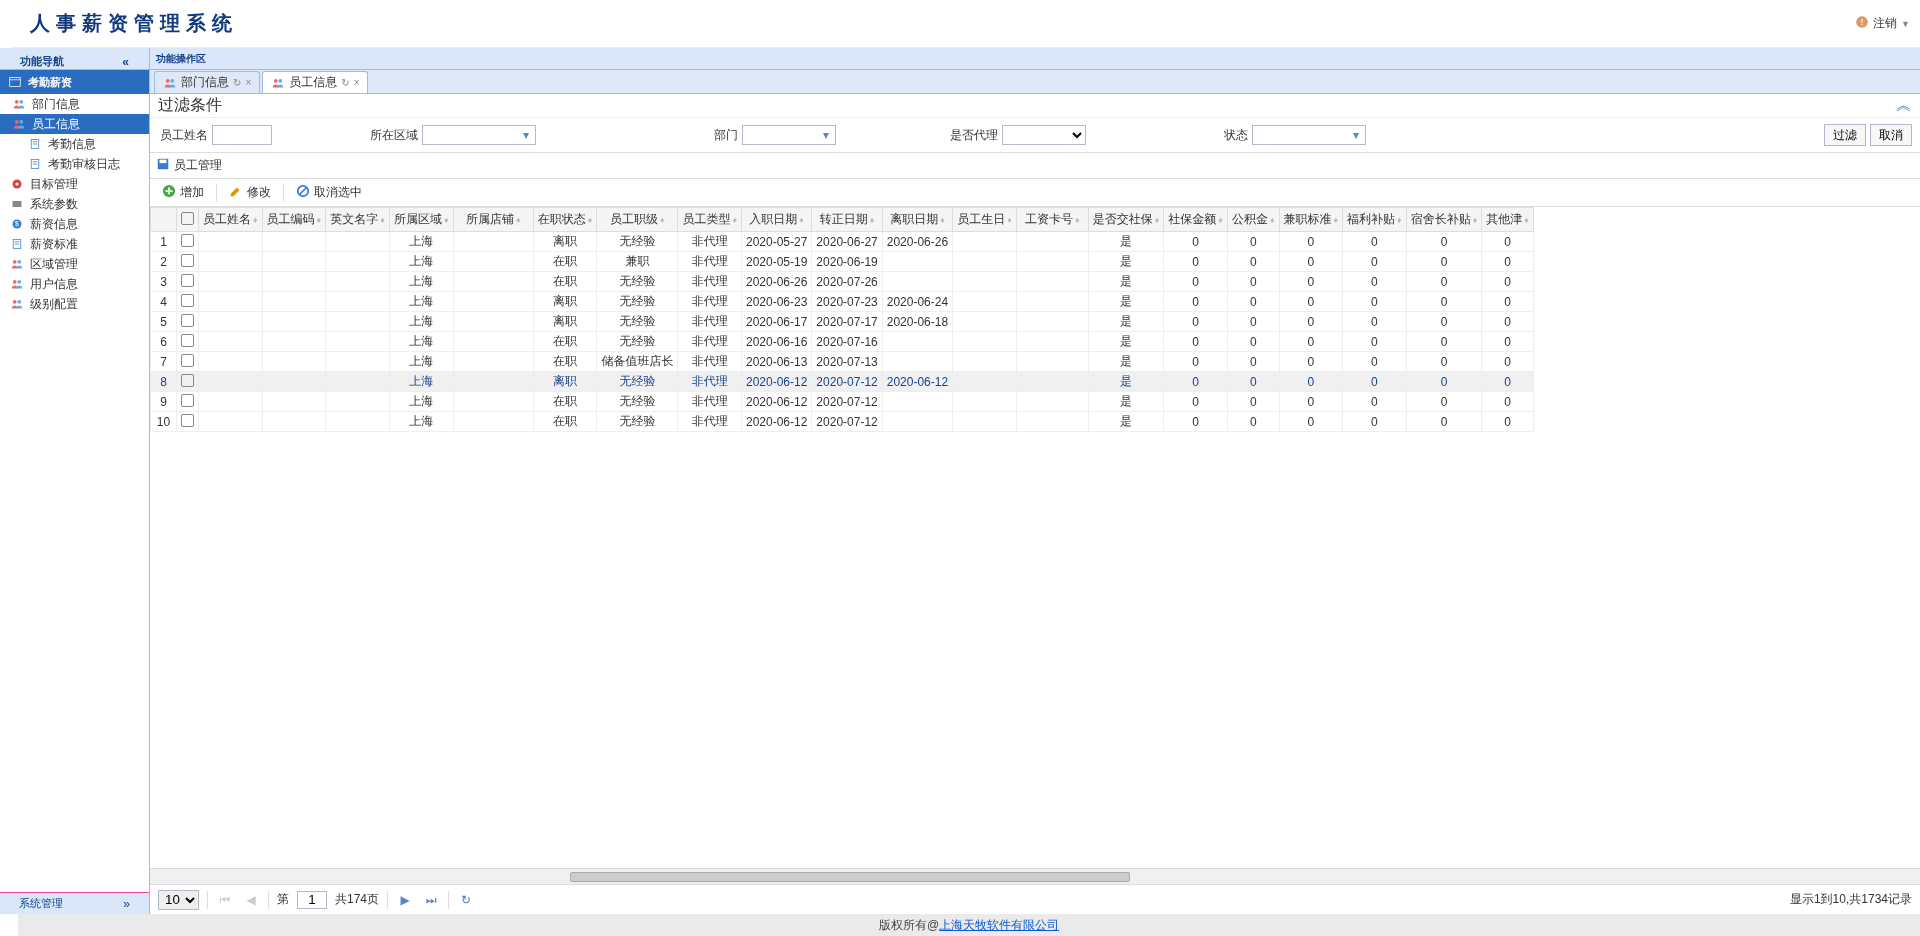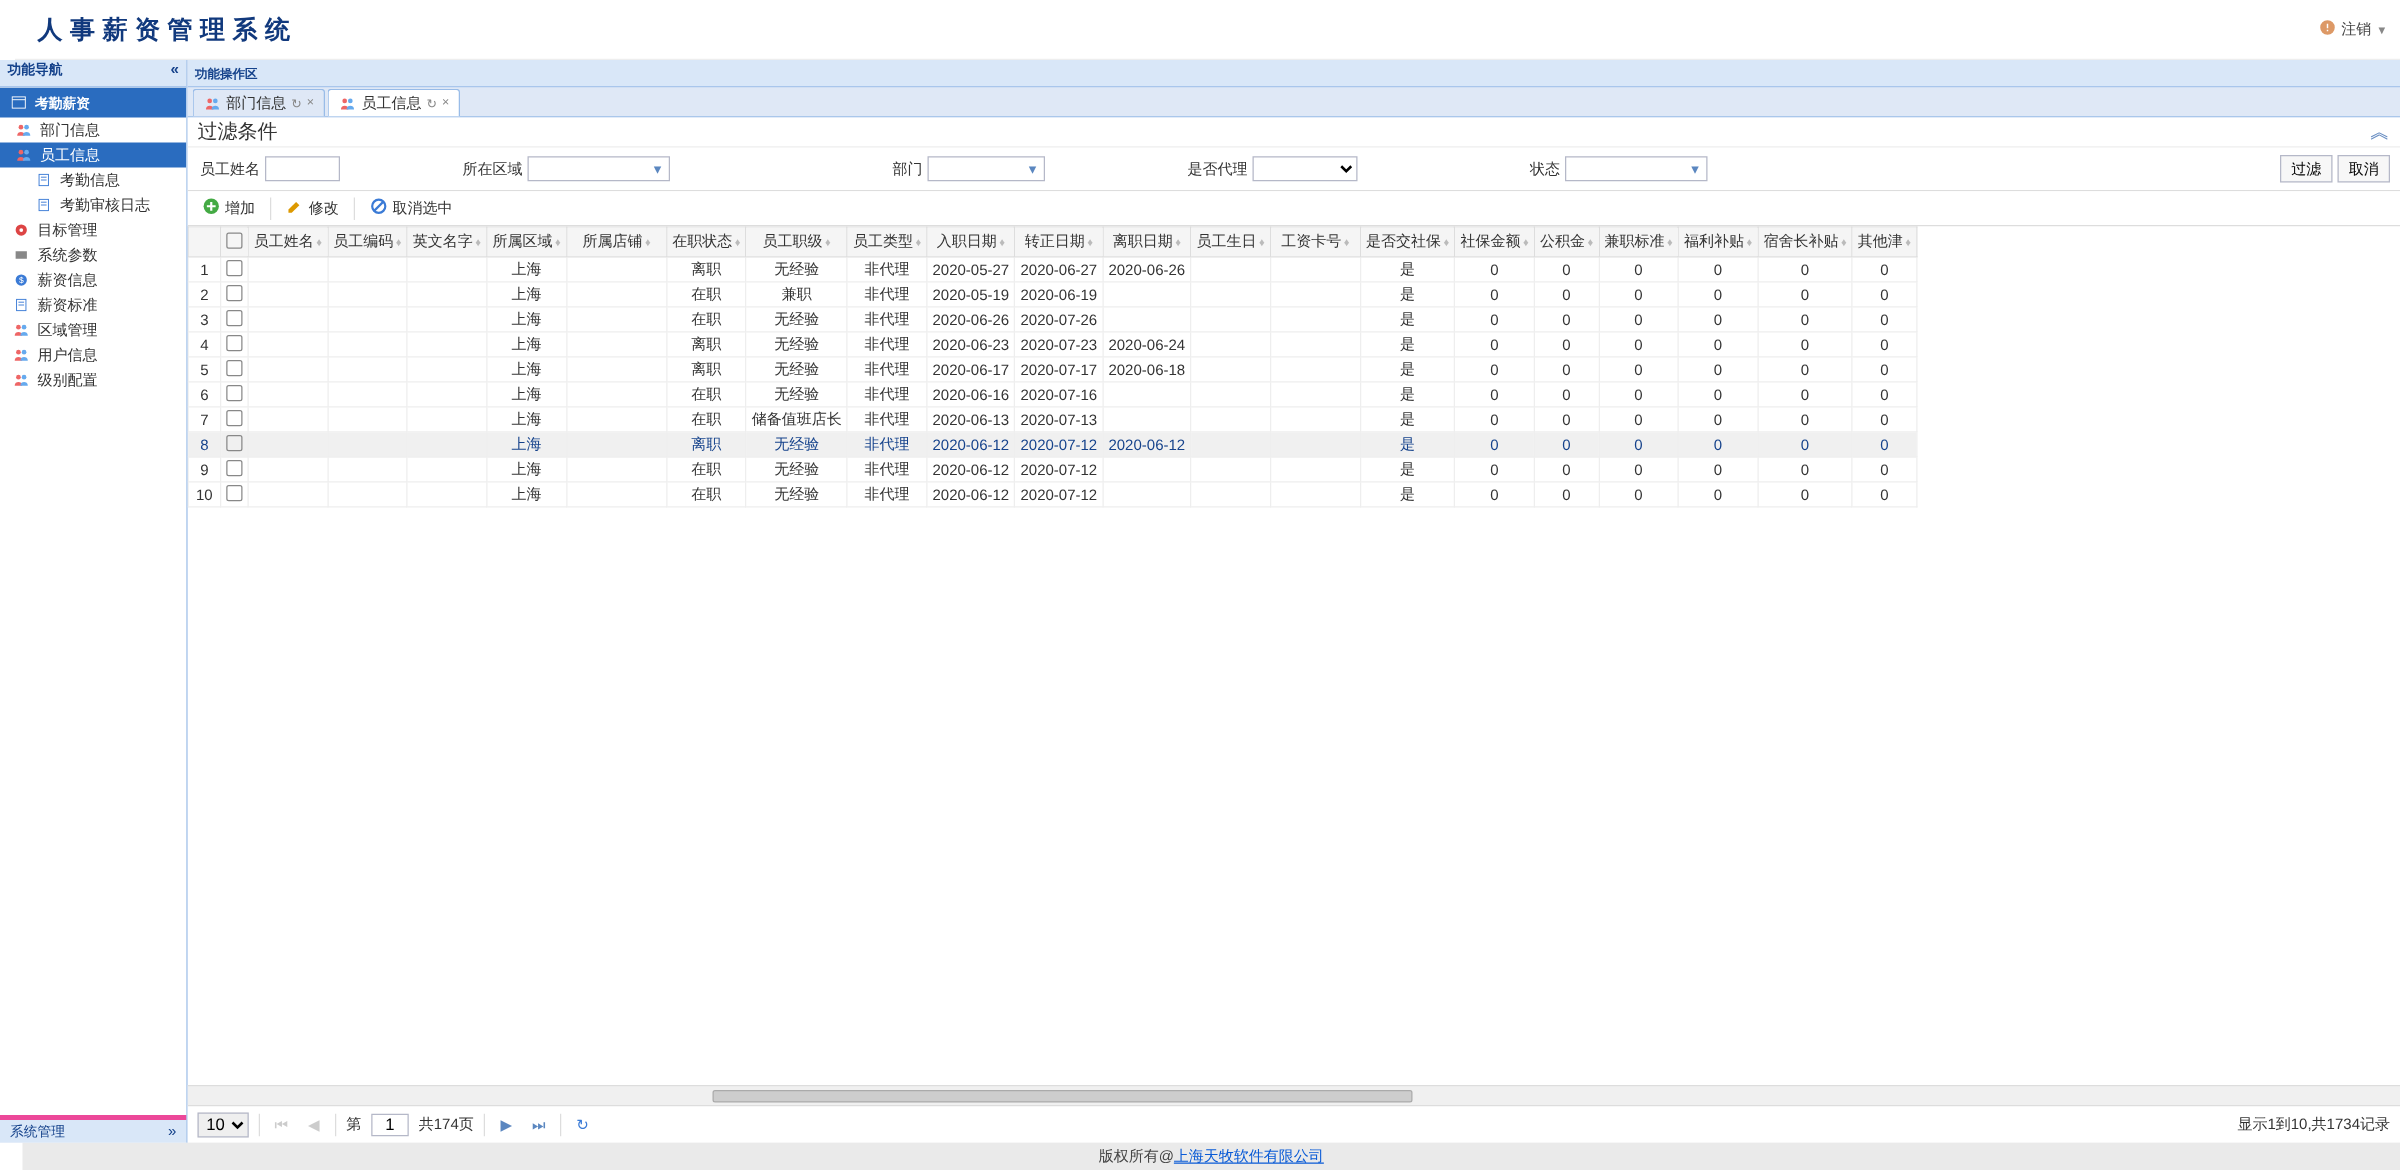--- a/index.html
+++ b/index.html
@@ -3,29 +3,29 @@
 <meta charset="utf-8">
 <style>
 * { box-sizing: border-box; margin: 0; padding: 0; }
 body { font-family: Arial, "Microsoft YaHei", sans-serif; font-size: 12px; color: #333; background: #fff; overflow: hidden; }
 .header { height: 48px; display: flex; align-items: center; justify-content: space-between; padding: 0 10px 0 18px; border-bottom: 1px solid #eee; margin-left: 12px; }
 .header-title { font-size: 20px; font-weight: bold; color: #11397d; letter-spacing: 6px; }
 .logout { display: flex; align-items: center; gap: 4px; cursor: pointer; color: #444; font-size: 12px; }
 .logout svg { width: 14px; height: 14px; }
 .body { display: flex; height: calc(100vh - 48px - 22px); }
 .sidebar { width: 150px; border-right: 1px solid #99bce8; background: #dfe8f6; display: flex; flex-direction: column; }
-.panel-head { background: #d9e7f8; border-bottom: 1px solid #99bce8; height: 22px; display: flex; align-items: flex-start; justify-content: space-between; padding: 0 6px; color: #15428b; font-weight: bold; font-size: 11px; }
+.panel-head { background: #d9e7f8; border-bottom: 1px solid #99bce8; height: 22px; display: flex; align-items: flex-end; justify-content: space-between; padding: 0 20px; color: #15428b; font-weight: bold; font-size: 11px; }
 .collapse-icon { cursor: pointer; color: #15428b; font-size: 12px; }
 .nav { flex: 1; background: #fff; overflow-y: auto; }
 .nav-group { background: #2a6cbf; color: #fff; height: 24px; display: flex; align-items: center; gap: 6px; padding: 0 8px; font-weight: bold; font-size: 11px; }
 .nav-item { height: 20px; display: flex; align-items: center; gap: 6px; padding: 0 8px 0 22px; cursor: pointer; color: #333; font-size: 12px; }
 .nav-item.lvl1 { padding-left: 10px; }
 .nav-item.selected { background: #2a6cbf; color: #fff; }
 .nav-icon { width: 14px; height: 14px; display: inline-flex; align-items: center; justify-content: center; }
-.bottom-bar { background: #d9e7f8; border-top: 4px solid #ec4899; height: 22px; display: flex; align-items: center; justify-content: space-between; padding: 0 8px; color: #15428b; font-size: 11px; }
+.bottom-bar { background: #d9e7f8; border-top: 1px solid #ec4899; height: 22px; display: flex; align-items: center; justify-content: space-between; padding: 0 19px; color: #15428b; font-size: 11px; }
 .main { flex: 1; display: flex; flex-direction: column; overflow: auto;}
 .main-head { background: #d9e7f8; border-bottom: 1px solid #99bce8; height: 22px; display: flex; align-items: center; padding: 0 6px; color: #15428b; font-weight: bold; font-size: 10px; }
 .tabs { background: #dfe8f6; height: 24px; display: flex; align-items: flex-end; padding-left: 4px; border-bottom: 1px solid #99bce8; gap: 2px; }
 .tab { height: 22px; background: #dfe8f6; border: 1px solid #99bce8; border-bottom: none; border-radius: 3px 3px 0 0; padding: 0 8px; display: flex; align-items: center; gap: 4px; cursor: pointer; font-size: 12px; }
 .tab.active { background: #fff; }
 .refresh-x { color: #888; font-size: 10px; }
 .filter-section { background: #fff; border-bottom: 1px solid #ddd; }
 .filter-title { height: 24px; display: flex; align-items: center; justify-content: space-between; padding: 0 8px; color: #333; font-size: 16px; border-bottom: 1px solid #eee; }
 .filter-collapse { color: #6a8fc3; cursor: pointer; }
 .filter-row { height: 34px; display: flex; align-items: center; padding: 0 8px; gap: 10px; }
@@ -277,20 +277,29 @@
               <span class="sel-arrow">▾</span>
             </div>
         </div>
         <div style="margin-left:auto;display:flex;gap:4px;">
           <button class="btn">过滤</button>
           <button class="btn">取消</button>
         </div>
       </div>
     </div>
 
+    <div class="toolbar">
+      <span class="toolbar-title">
+        <span><svg width="14" height="14" viewBox="0 0 16 16">
+              <rect x="2" y="2" width="12" height="12" fill="#3b7bd6"></rect>
+              <rect x="4" y="3" width="8" height="4" fill="#fff"></rect>
+            </svg></span>
+        <span>员工管理</span>
+      </span>
+    </div>
     <div class="toolbar-actions">
       <div class="tb-btn">
         <span><svg width="14" height="14" viewBox="0 0 16 16">
               <circle cx="8" cy="8" r="7" fill="#4a4"></circle>
               <path d="M8 4v8M4 8h8" stroke="#fff" stroke-width="2"></path>
             </svg></span>
         <span>增加</span>
       </div>
       <div class="tb-sep"></div>
       <div class="tb-btn">

